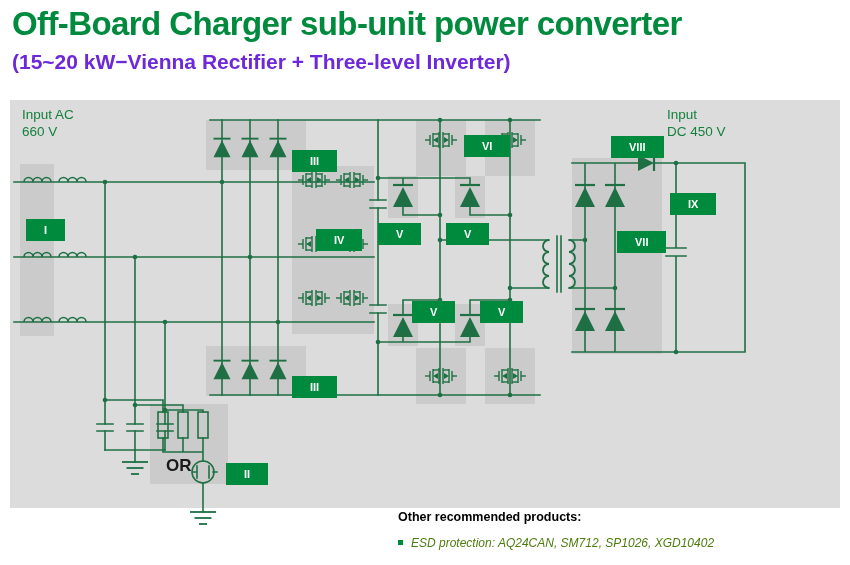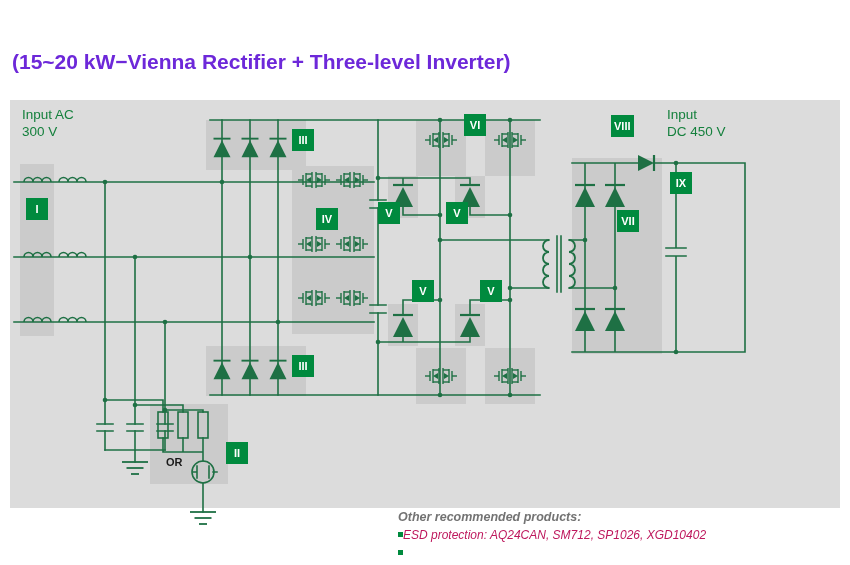--- a/index.html
+++ b/index.html
@@ -15,44 +15,45 @@
   }
   .subtitle {
     position:absolute; left:12px; top:50px;
     font-size:21px; font-weight:bold; color:#6d28d9; white-space:nowrap;
   }
   svg.schematic { position:absolute; left:0; top:0; }
   .io-label {
     position:absolute; font-size:13.5px; color:#15803d; line-height:1.25;
   }
   .badge {
-    position:absolute; min-width:22px; height:22px; padding:0 3px;
+    position:absolute; min-width:22px; height:22px; padding:0 18px;
     background:#008a3e; color:#ffffff;
     font-size:11px; font-weight:bold;
-    display:flex; align-items:center; justify-content:center;
+    display:flex; align-items:center; justify-content:center;margin-top:21px;
   }
   .or-label {
     position:absolute; left:166px; top:456px;
-    font-size:11px; font-weight:bold; color:#1a1a1a;
+    font-size:17px; font-weight:bold; color:#1a1a1a;
   }
   .footer { position:absolute; left:398px; top:510px; width:440px; }
   .footer .head {
-    font-size:12.5px; font-weight:bold; font-style:italic; color:#737373;
+    font-size:12.5px; font-weight:bold; color:#000000;
   }
   .footer .item {
-    display:flex; align-items:flex-start; gap:0;
-    font-size:12px; font-style:italic; color:#be185d; margin-top:4px;
+    display:flex; align-items:flex-start; gap:8px;
+    font-size:12px; font-style:italic; color:#4d7c0f; margin-top:12px;
   }
   .footer .sq { width:5px; height:5px; background:#008a3e; margin-top:4px; flex:none; }
 </style>
 </head>
 <body>
 
 <div class="stage">
 
+  <div class="title">Off-Board Charger sub-unit power converter</div>
   <div class="subtitle">(15~20 kW−Vienna Rectifier + Three-level Inverter)</div>
 
   <svg class="schematic" width="850" height="565" viewBox="0 0 850 565">
     <defs>
       <g id="fet" stroke="#1e7044" stroke-width="1.4" fill="none">
         <line x1="0" y1="10" x2="5" y2="10"></line>
         <line x1="5" y1="5" x2="5" y2="15"></line>
         <line x1="8" y1="3" x2="8" y2="17"></line>
         <line x1="8" y1="4" x2="14" y2="4"></line>
         <line x1="8" y1="16" x2="14" y2="16"></line>
@@ -229,21 +230,21 @@
         <circle cx="676" cy="352" r="2.3"></circle>
       <circle cx="440" cy="120" r="2.3"></circle>
         <circle cx="510" cy="120" r="2.3"></circle>
       <circle cx="440" cy="395" r="2.3"></circle>
         <circle cx="510" cy="395" r="2.3"></circle>
     </g>
   </svg>
 
   <div class="io-label" style="left:22px;top:107px">
     <div>Input AC</div>
-    <div>300 V</div>
+    <div>660 V</div>
   </div>
   <div class="io-label" style="left:667px;top:107px">
     <div>Input</div>
     <div>DC 450 V</div>
   </div>
   <div class="or-label">OR</div>
 
   <div class="badge" style="left:26px;top:198px">I</div>
   <div class="badge" style="left:226px;top:442px">II</div>
   <div class="badge" style="left:292px;top:129px">III</div>

